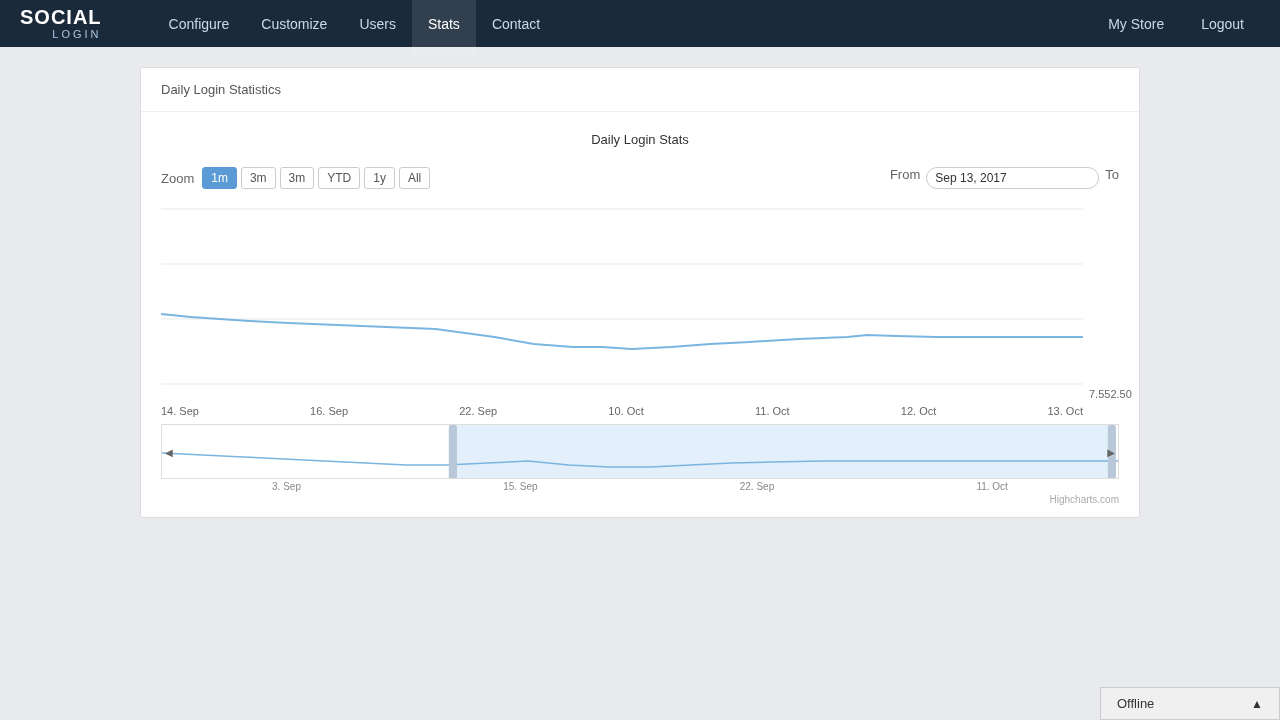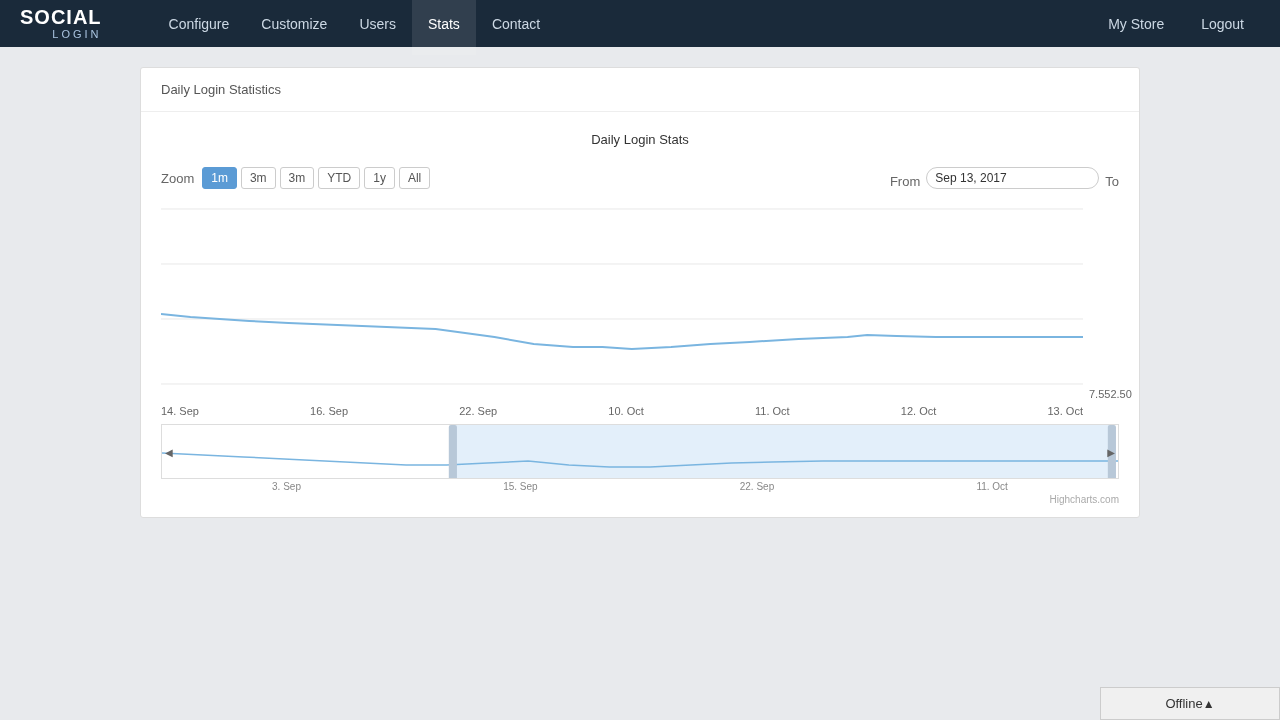--- a/index.html
+++ b/index.html
@@ -113,21 +113,21 @@
       border-radius: 3px;
       font-size: 12px;
     }
     .zoom-btn.active {
       background: #5b9bd5;
       color: white;
       border-color: #5b9bd5;
     }
     .date-range {
       display: flex;
-      align-items: flex-end;
+      align-items: flex-start;
       gap: 6px;
       font-size: 13px;
       color: #666;
     }
     .date-input {
       border: 1px solid #ccc;
       padding: 3px 8px;
       border-radius: 11px;
       font-size: 12px;
       color: #333;
@@ -146,21 +146,21 @@
       position: fixed;
       bottom: 0;
       right: 0;
       background: #f0f0f0;
       border: 1px solid #ccc;
       padding: 8px 16px;
       font-size: 13px;
       color: #333;
       display: flex;
       align-items: center;
-      justify-content: center;
+      justify-content: space-between;
       width: 180px;
     }
     .offline-chevron {
       cursor: pointer;
       font-size: 12px;
     }
 
     .page-bg {
       min-height: 720px;
       background: #e8eaed;

